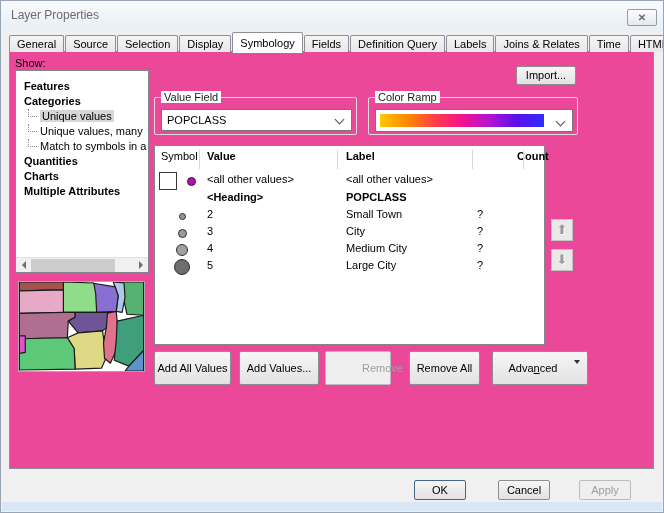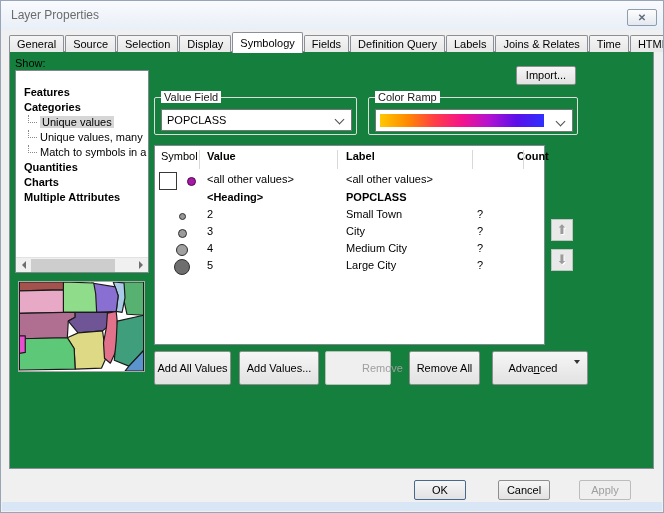--- a/index.html
+++ b/index.html
@@ -22,26 +22,26 @@
 
   
   .tabstrip { position:absolute; left:8px; top:32px; height:19px; display:flex; align-items:flex-end; z-index:3; }
   .tab { height:17px; padding:1px 7px 0 7px; border:1px solid #8b8f98; border-bottom:none;
          border-radius:2px 2px 0 0; background:linear-gradient(#f5f5f5,#e7e7e7);
          margin-right:1px; line-height:15px; white-space:nowrap; }
   .tab.active { height:21px; background:#fff; position:relative; z-index:4; margin-bottom:-1px; line-height:19px; }
 
   
   .page { position:absolute; left:8px; top:50px; width:645px; height:418px;
-          background:#15803d; border:1px solid #8b8f98; z-index:2; }
+          background:#ec4899; border:1px solid #8b8f98; z-index:2; }
 
   
   .show-label { position:absolute; left:5px; top:5px; }
   .tree { position:absolute; left:5px; top:18px; width:134px; height:203px;
-          background:#fff; border:1px solid #82878f; padding-top:14px; overflow:hidden; }
+          background:#fff; border:1px solid #82878f; padding-top:8px; overflow:hidden; }
   .tree-item { height:15px; line-height:15px; padding-left:8px; white-space:nowrap; }
   .tree-item.bold { font-weight:bold; }
   .tree-item.child { padding-left:12px; }
   .tree-item.child .conn { display:inline-block; width:9px; height:8px;
           border-left:1px dotted #8a8a8a; border-bottom:1px dotted #8a8a8a;
           margin-right:3px; vertical-align:3px; }
   .tree-item.selected .sel { background:#d6d6d6; padding:0 2px; }
   .hscroll { position:absolute; left:0; bottom:0; width:132px; height:15px; background:#f0f0f0;
              border-top:1px solid #e2e2e2; }
   .scroll-arrow { position:absolute; top:0; width:15px; height:14px; background:#f0f0f0;

